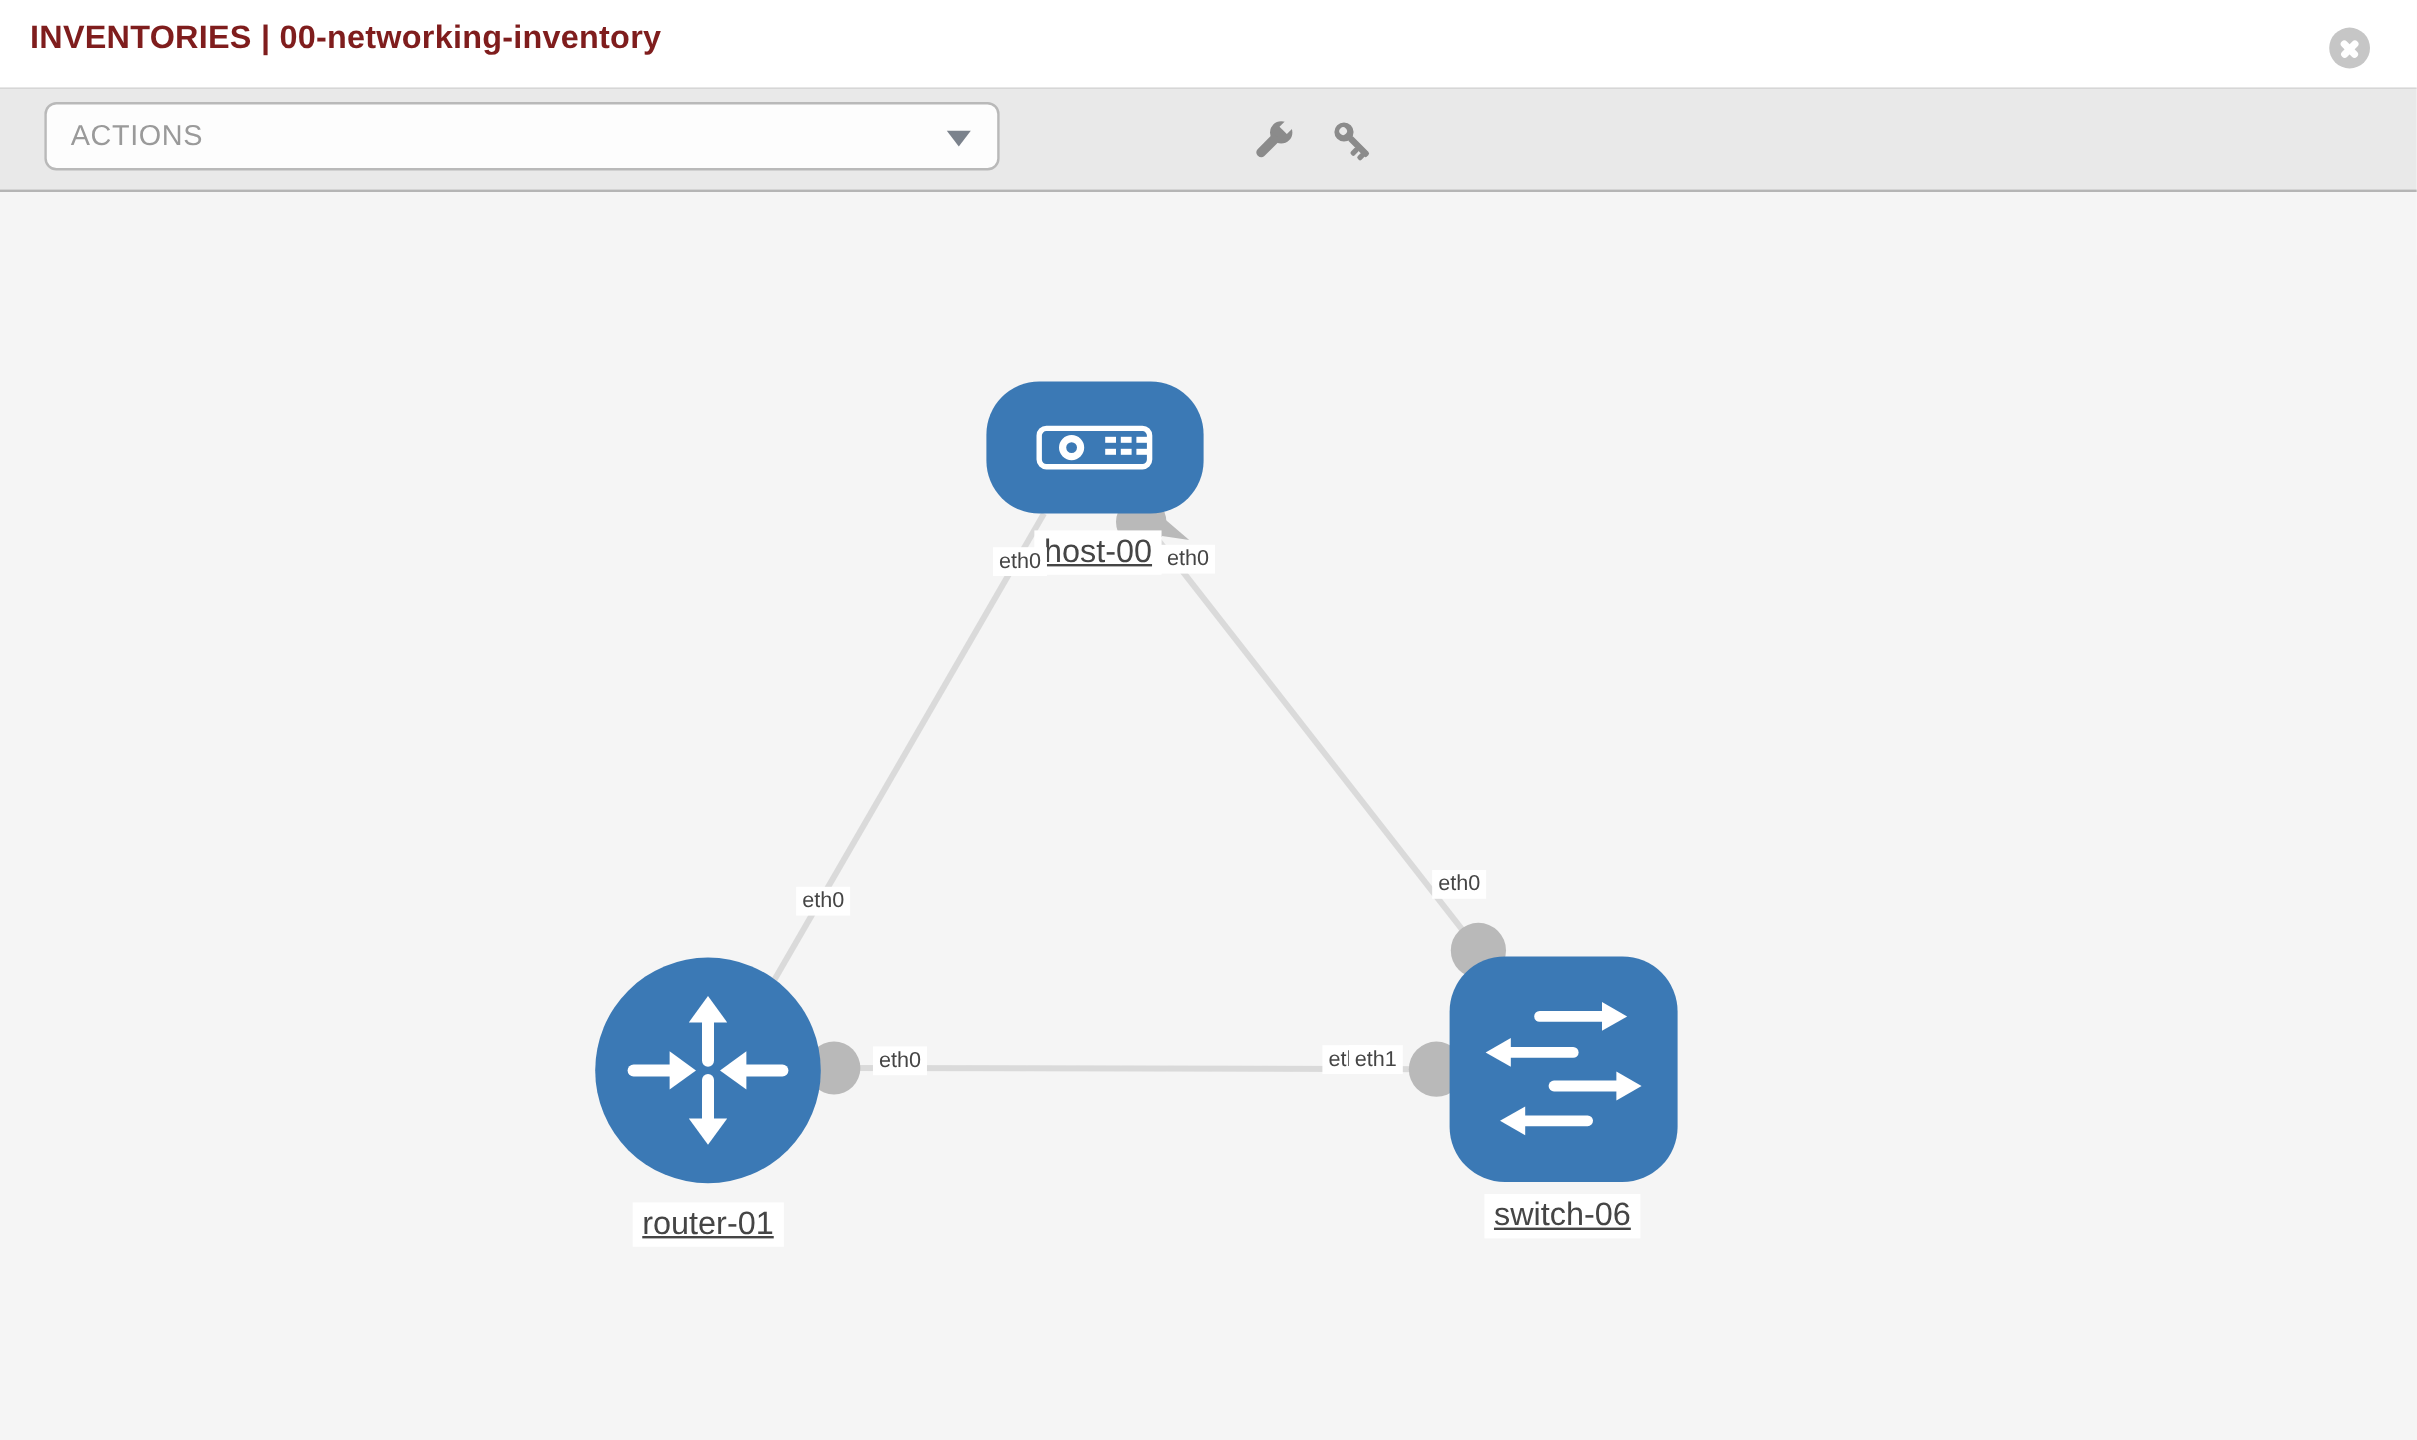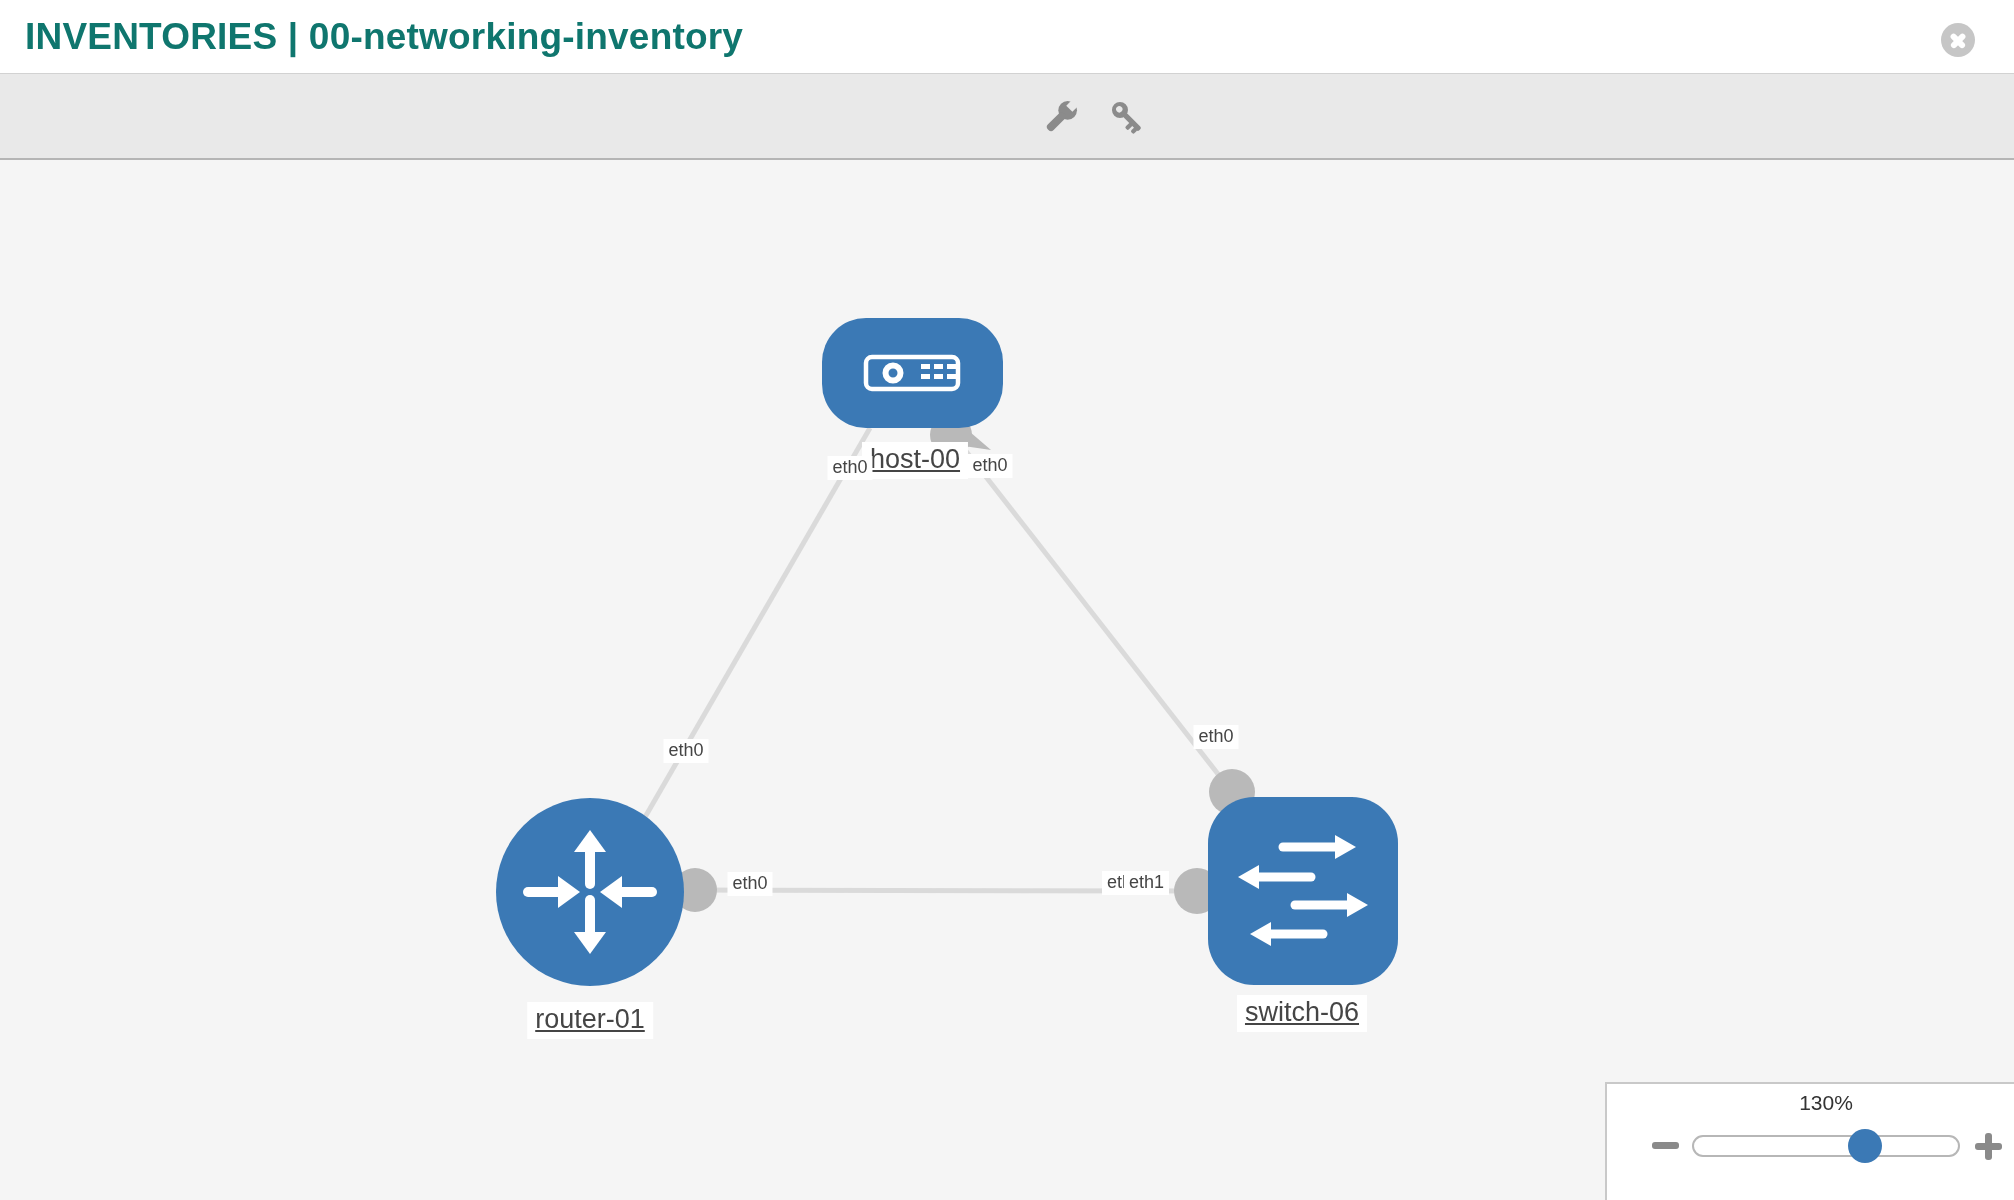--- a/index.html
+++ b/index.html
@@ -1,21 +1,21 @@
 <!DOCTYPE html>
 <html><head>
 <meta charset="utf-8">
 <style>
   * { box-sizing: border-box; margin: 0; padding: 0; }
   html, body { width: 2014px; height: 1200px; overflow: hidden; }
   body { font-family: "Liberation Sans", sans-serif; background: #fff; position: relative; }
 
   
   .header { position: absolute; left: 0; top: 0; width: 2014px; height: 73px; background: #fff; }
-  .page-title { position: absolute; left: 25px; top: 16px; font-size: 37px; font-weight: bold; color: #0f766e; letter-spacing: 0.2px; }
+  .page-title { position: absolute; left: 25px; top: 16px; font-size: 27px; font-weight: bold; color: #7f1d1d; letter-spacing: 0.2px; }
   .close-btn { position: absolute; left: 1941px; top: 23px; width: 34px; height: 34px; border-radius: 50%; background: #c6c6c6; cursor: pointer; }
   .close-btn .xbar { position: absolute; left: 8px; top: 14.5px; width: 18px; height: 5.5px; background: #fff; border-radius: 3px; }
   .close-btn .xa { transform: rotate(45deg); }
   .close-btn .xb { transform: rotate(-45deg); }
 
   
   .toolbar { position: absolute; left: 0; top: 73px; width: 2014px; height: 87px; background: #e9e9e9; border-top: 1px solid #d2d2d2; border-bottom: 2px solid #b5b5b5; }
   .select-box { position: absolute; height: 57px; background: #fdfdfd; border: 2px solid #b9b9b9; border-radius: 10px; display: flex; align-items: center; cursor: pointer; }
   .select-box .select-label { font-size: 24px; color: #9a9a9a; padding-left: 20px; letter-spacing: 0.5px; }
   .caret { position: absolute; right: 22px; top: 50%; margin-top: -5px; width: 0; height: 0; border-left: 10px solid transparent; border-right: 10px solid transparent; border-top: 13px solid #7b828c; }
@@ -50,20 +50,24 @@
 
   <div class="header">
     <div class="page-title">INVENTORIES | 00-networking-inventory</div>
     <div class="close-btn">
       <span class="xbar xa"></span>
       <span class="xbar xb"></span>
     </div>
   </div>
 
   <div class="toolbar">
+    <div class="select-box actions-box">
+      <span class="select-label">ACTIONS</span>
+      <span class="caret"></span>
+    </div>
 
     <div class="tool-icons">
 
       <svg class="tool-icon" viewBox="0 0 24 24">
         <g transform="rotate(45 12 12)" fill="#8b8b8b">
           <circle cx="12" cy="5.5" r="5.6"></circle>
           <rect x="9.4" y="-2.5" width="5.2" height="6.6" fill="#e9e9e9"></rect>
           <rect x="9.6" y="8.5" width="4.8" height="13.5" rx="2.2"></rect>
         </g>
       </svg>
@@ -146,28 +150,15 @@
 
     <div class="chip iface-chip" style="left:850px; top:296px;">eth0</div>
     <div class="chip iface-chip" style="left:990px; top:294px;">eth0</div>
     <div class="chip iface-chip" style="left:686px; top:579px;">eth0</div>
     <div class="chip iface-chip" style="left:1216px; top:565px;">eth0</div>
     <div class="chip iface-chip" style="left:750px; top:712px;">eth0</div>
 
     <div class="chip iface-chip abs" style="left:1102px; top:711px;">eth1</div>
     <div class="chip iface-chip abs" style="left:1124px; top:711px;">eth1</div>
 
-    <div class="zoom-panel">
-      <div class="zoom-level">130%</div>
-      <div class="zoom-minus">
-        <span></span>
-      </div>
-      <div class="zoom-track">
-        <div class="zoom-thumb"></div>
-      </div>
-      <div class="zoom-plus">
-        <span class="pbar-h"></span>
-        <span class="pbar-v"></span>
-      </div>
-    </div>
 
   </div>
 </div>
 
 </body></html>

